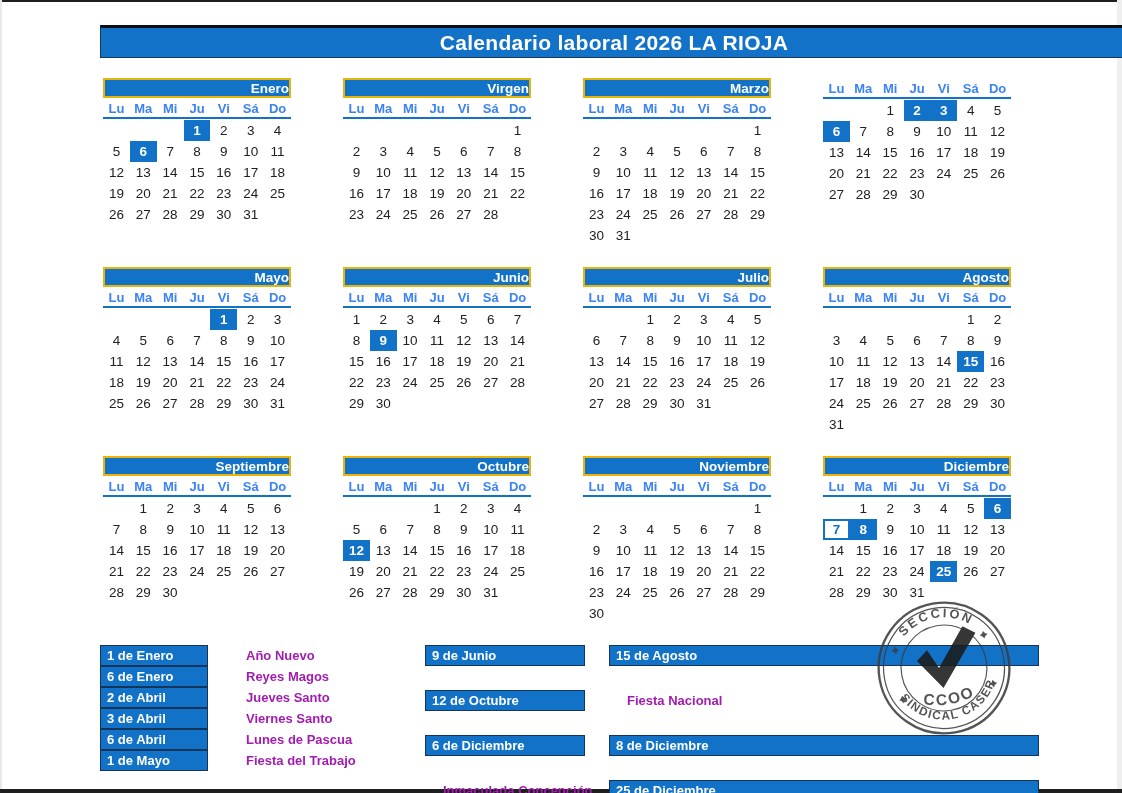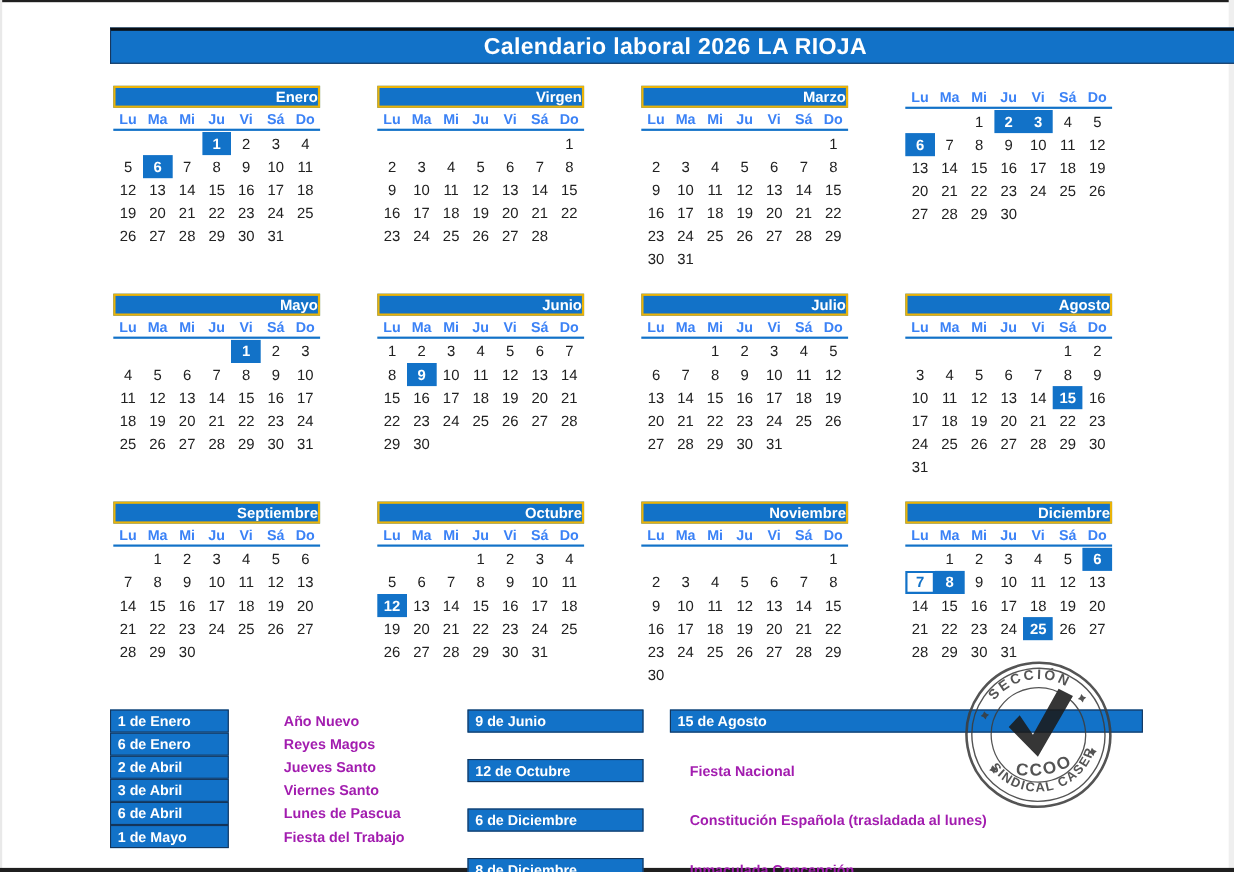--- a/index.html
+++ b/index.html
@@ -35,21 +35,21 @@
   }
   .days {
     display:grid; grid-template-columns:repeat(7,1fr); grid-auto-rows:21px;
     font-size:13.5px; color:#212121; text-align:center; margin-top:1px;
   }
   .day { line-height:21px; }
   .day.hl { background:#1272c8; color:#ffffff; font-weight:bold; }
   .day.outline { box-shadow:inset 0 0 0 2px #1272c8; color:#1272c8; font-weight:bold; background:#ffffff; }
 
   .legend-group { position:absolute; top:645px; display:grid; grid-auto-rows:21px; }
-  .legend-group.g1 { left:100px; grid-template-columns:108px 132px; column-gap:32px; }
+  .legend-group.g1 { left:100px; grid-template-columns:108px 132px; column-gap:20px; }
   .legend-group.g2 { left:425px; grid-template-columns:160px 430px; column-gap:30px;gap:24px; }
   .legend-date {
     background:#1272c8; border:1px solid #14355a; color:#ffffff;
     font-weight:bold; font-size:13px; line-height:19px; padding-left:6px; height:21px;
   }
   .legend-name { color:#a21caf; font-weight:bold; font-size:13px; line-height:21px; white-space:nowrap;margin-left:18px; }
 
   .stamp { position:absolute; left:866px; top:590px; width:156px; height:156px; opacity:.88; }
   .stamp text { font-family:"Liberation Sans", sans-serif; fill:#3d3d3d; }
 </style>
@@ -650,21 +650,20 @@
     <div class="legend-name">Lunes de Pascua</div>
     <div class="legend-date">1 de Mayo</div>
     <div class="legend-name">Fiesta del Trabajo</div>
   </div>
 <div class="legend-group g2">
     <div class="legend-date">9 de Junio</div>
     <div class="legend-date">15 de Agosto</div>
     <div class="legend-date">12 de Octubre</div>
     <div class="legend-name">Fiesta Nacional</div>
     <div class="legend-date">6 de Diciembre</div>
-    <div class="legend-name">Constitución Española (trasladada al lunes)</div>
     <div class="legend-date">8 de Diciembre</div>
     <div class="legend-name">Inmaculada Concepción</div>
     <div class="legend-date">25 de Diciembre</div>
     <div class="legend-name">Navidad</div>
   </div>
 
 <div class="stamp">
   <svg width="156" height="156" viewBox="0 0 160 160">
     <g transform="rotate(-10 80 80)">
       <circle cx="80" cy="80" r="67" fill="none" stroke="#3d3d3d" stroke-width="2.4"></circle>

